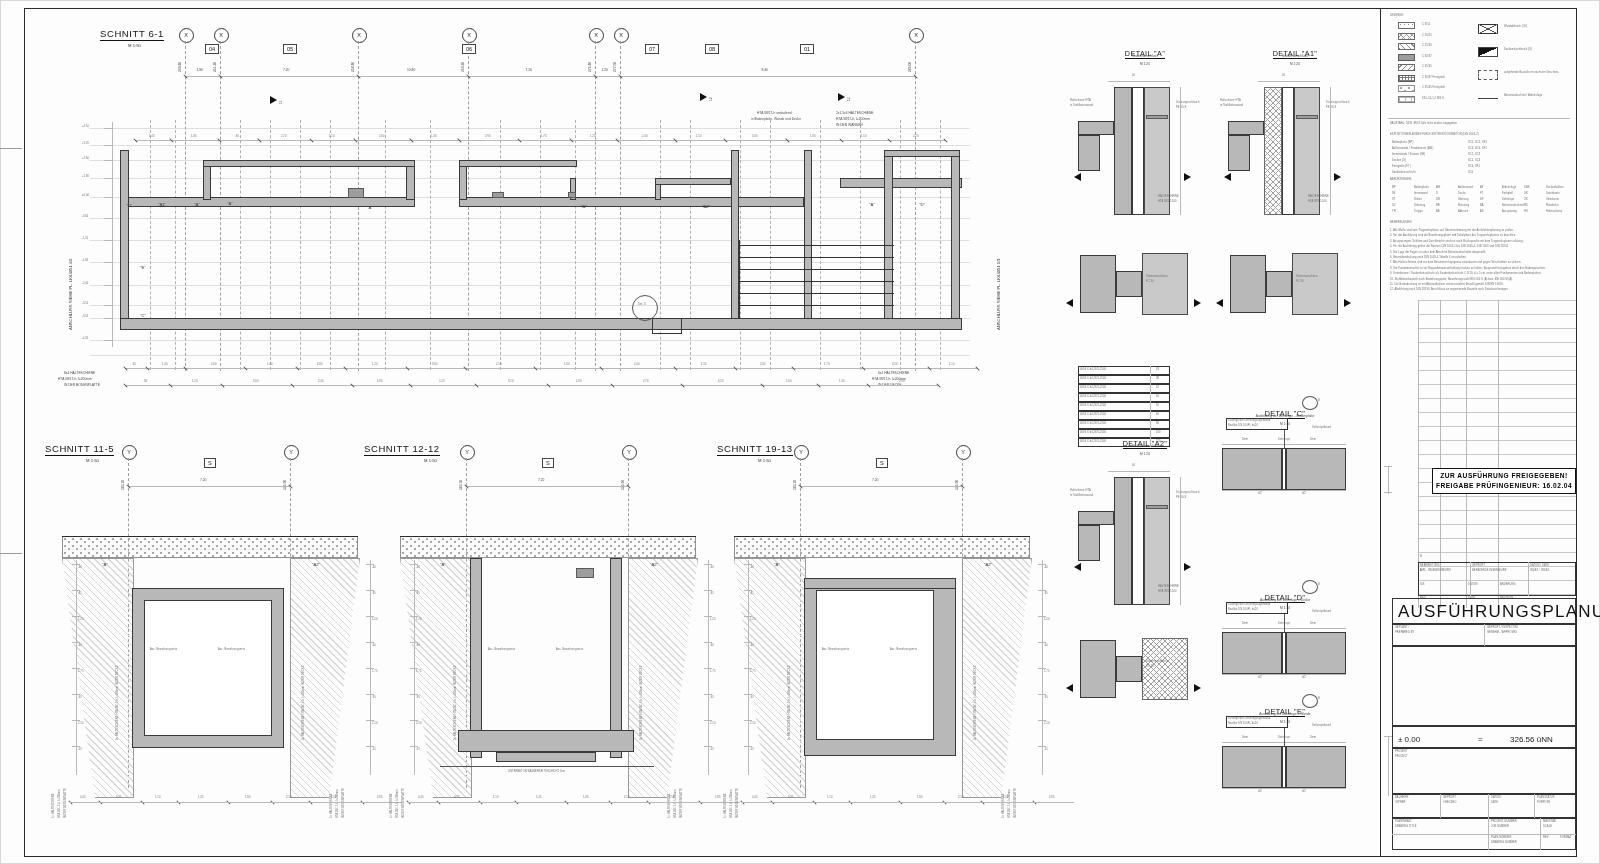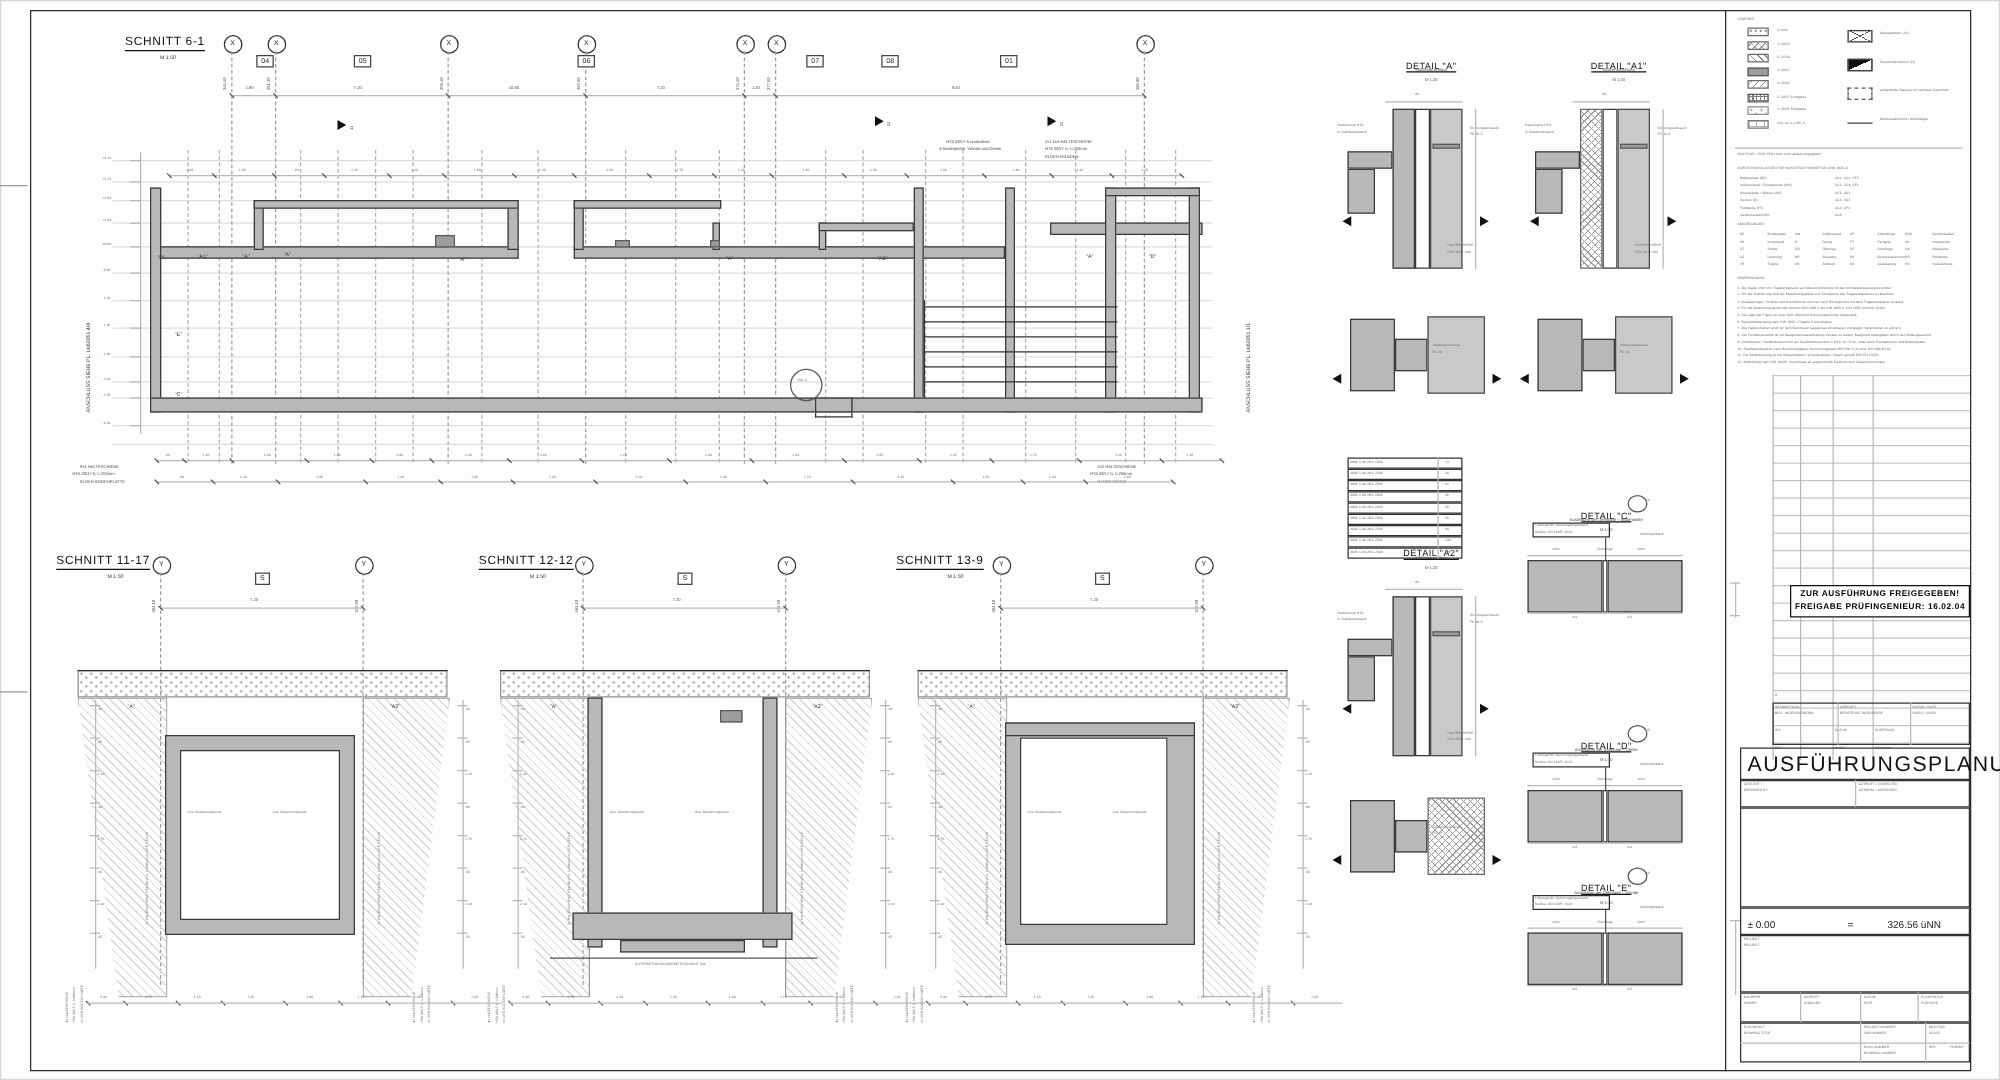--- a/index.html
+++ b/index.html
@@ -380,21 +380,21 @@
       <div class="t micro" style="left:82px;top:302px;">-3.10</div>
       <div class="gline h" style="left:104px;top:305px;width:8px;"></div>
       <div class="t micro" style="left:82px;top:315px;">-3.55</div>
       <div class="gline h" style="left:104px;top:318px;width:8px;"></div>
       <div class="t micro" style="left:82px;top:337px;">-4.20</div>
       <div class="gline h" style="left:104px;top:340px;width:8px;"></div>
       <div class="gline v" style="left:112px;top:122px;width:1px;height:225px;"></div>
     </div>
 
   <div id="bottom-sections">
-      <div class="t sect-title" style="left:45px;top:443px;">SCHNITT 11-17</div>
+      <div class="t sect-title" style="left:45px;top:443px;">SCHNITT 11-5</div>
       <div class="t sm" style="left:86px;top:458px;">M 1:50</div>
       <div class="bubble" style="left:121.5px;top:445px;">Y</div>
       <div class="t tiny rot90" style="left:121px;top:490px;">383.10</div>
       <div class="dashdotV" style="left:128px;top:458px;height:330px;"></div>
       <div class="bubble" style="left:283.5px;top:445px;">Y</div>
       <div class="t tiny rot90" style="left:283px;top:490px;">375.90</div>
       <div class="dashdotV" style="left:290px;top:458px;height:330px;"></div>
       <div class="axbox" style="left:204px;top:458px;">S</div>
       <div class="gline h" style="left:128px;top:486px;width:162px;"></div>
       <div class="t tiny" style="left:200px;top:478px;">7.20</div>
@@ -462,21 +462,21 @@
       <div class="t micro" style="left:198px;top:796px;">1.45</div>
       <div class="dimtick" style="left:226px;top:802px;"></div>
       <div class="t micro" style="left:245px;top:796px;">1.80</div>
       <div class="dimtick" style="left:270px;top:802px;"></div>
       <div class="t micro" style="left:286px;top:796px;">2.15</div>
       <div class="dimtick" style="left:308px;top:802px;"></div>
       <div class="t micro" style="left:331px;top:796px;">2.50</div>
       <div class="dimtick" style="left:360px;top:802px;"></div>
       <div class="t micro" style="left:377px;top:796px;">2.85</div>
       <div class="gline h" style="left:70px;top:802px;width:332px;"></div>
-      <div class="t sect-title" style="left:383px;top:443px;">SCHNITT 12-12</div>
+      <div class="t sect-title" style="left:364px;top:443px;">SCHNITT 12-12</div>
       <div class="t sm" style="left:424px;top:458px;">M 1:50</div>
       <div class="bubble" style="left:459.5px;top:445px;">Y</div>
       <div class="t tiny rot90" style="left:459px;top:490px;">383.10</div>
       <div class="dashdotV" style="left:466px;top:458px;height:330px;"></div>
       <div class="bubble" style="left:621.5px;top:445px;">Y</div>
       <div class="t tiny rot90" style="left:621px;top:490px;">375.90</div>
       <div class="dashdotV" style="left:628px;top:458px;height:330px;"></div>
       <div class="axbox" style="left:542px;top:458px;">S</div>
       <div class="gline h" style="left:466px;top:486px;width:162px;"></div>
       <div class="t tiny" style="left:538px;top:478px;">7.20</div>
@@ -549,21 +549,21 @@
       <div class="t micro" style="left:536px;top:796px;">1.45</div>
       <div class="dimtick" style="left:564px;top:802px;"></div>
       <div class="t micro" style="left:583px;top:796px;">1.80</div>
       <div class="dimtick" style="left:608px;top:802px;"></div>
       <div class="t micro" style="left:624px;top:796px;">2.15</div>
       <div class="dimtick" style="left:646px;top:802px;"></div>
       <div class="t micro" style="left:669px;top:796px;">2.50</div>
       <div class="dimtick" style="left:698px;top:802px;"></div>
       <div class="t micro" style="left:715px;top:796px;">2.85</div>
       <div class="gline h" style="left:408px;top:802px;width:332px;"></div>
-      <div class="t sect-title" style="left:717px;top:443px;">SCHNITT 13-9</div>
+      <div class="t sect-title" style="left:717px;top:443px;">SCHNITT 19-13</div>
       <div class="t sm" style="left:758px;top:458px;">M 1:50</div>
       <div class="bubble" style="left:793.5px;top:445px;">Y</div>
       <div class="t tiny rot90" style="left:793px;top:490px;">383.10</div>
       <div class="dashdotV" style="left:800px;top:458px;height:330px;"></div>
       <div class="bubble" style="left:955.5px;top:445px;">Y</div>
       <div class="t tiny rot90" style="left:955px;top:490px;">375.90</div>
       <div class="dashdotV" style="left:962px;top:458px;height:330px;"></div>
       <div class="axbox" style="left:876px;top:458px;">S</div>
       <div class="gline h" style="left:800px;top:486px;width:162px;"></div>
       <div class="t tiny" style="left:872px;top:478px;">7.20</div>

